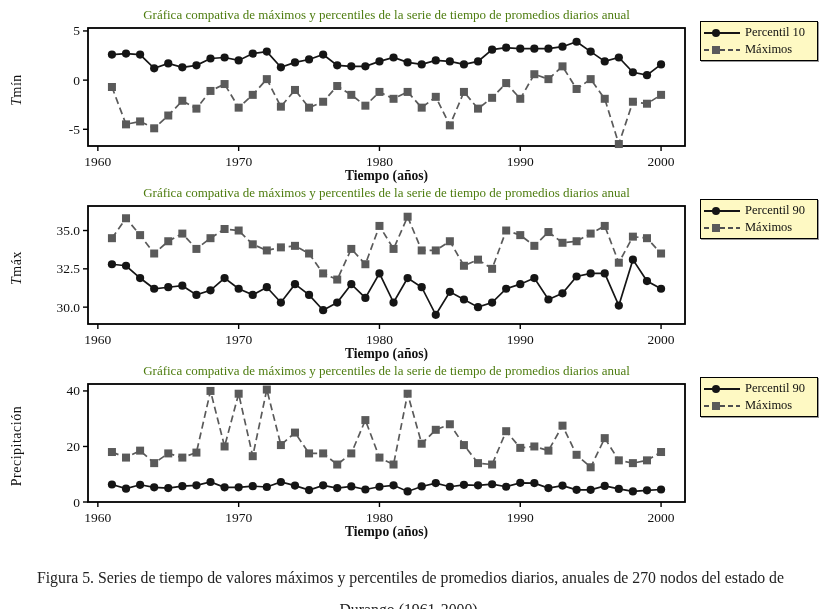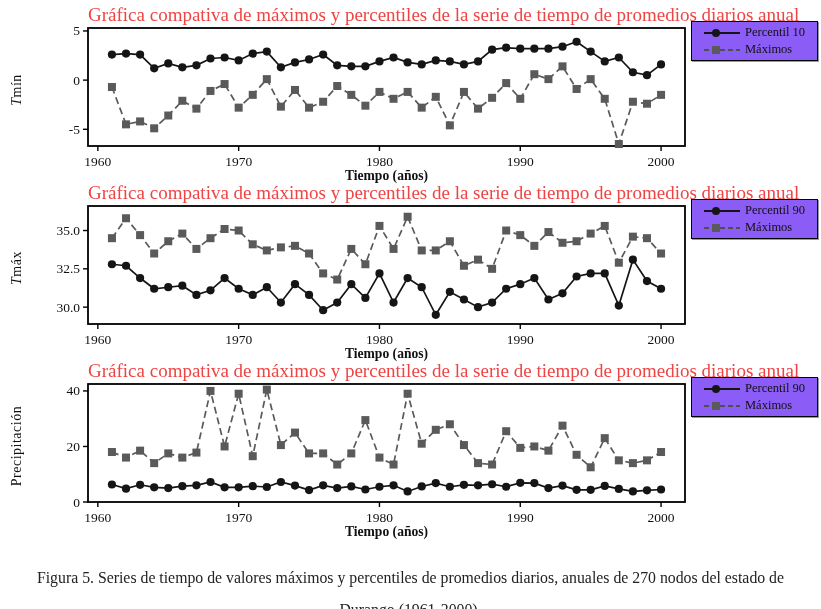--- a/index.html
+++ b/index.html
@@ -7,42 +7,42 @@
     width: 821px; height: 609px; overflow: hidden;
     font-family: "Liberation Serif", serif; color: #1a1a1a;
     position: relative;
   }
   .figure-wrap { padding-top: 6px; }
 
   .chart-block { position: relative; width: 821px; height: 178px; }
 
   .chart-title {
     margin-left: 88px; width: 597px; text-align: center;
-    font-size: 19px; line-height: 17px; height: 17px; color: #ef4444;
+    font-size: 13px; line-height: 17px; height: 17px; color: #4d7c0f;
     white-space: nowrap;
   }
   .ylabel {
     position: absolute; left: 17px; top: 84px;
     transform: translate(-50%,-50%) rotate(-90deg);
     font-size: 14px; letter-spacing: 0.5px; color: #111; white-space: nowrap;
   }
   .first-italic::first-letter { font-style: italic; }
 
   svg.plot { display: block; }
 
   .xlabel {
     margin-left: 88px; width: 597px; text-align: center;
     font-size: 13.6px; margin-top: -3px; color: #111; font-weight: bold;
   }
 
   .legend {
     position: absolute; right: 3px; top: 15px;
-    background: #8b5cf6; border: 1.6px solid #000;
+    background: #fef9c3; border: 1.6px solid #000;
     box-shadow: 1px 1px 0 #999;
-    padding: 2px 6px 2px 11px; min-width: 108px;
+    padding: 2px 6px 2px 2px; min-width: 108px;
   }
   .legend-row { display: flex; align-items: center; height: 17px; }
   .legend-label { font-size: 12.5px; margin-left: 4px; white-space: nowrap; color: #111; }
   .swatch { flex: 0 0 auto; }
   .swatch line { stroke-width: 1.8; fill: none; }
   .sw-line-black { stroke: #151515; }
   .sw-line-gray  { stroke: #4f4f4f; stroke-dasharray: 5 3; }
   .sw-circle { fill: #151515; }
   .sw-square { fill: #5a5a5a; }
 

